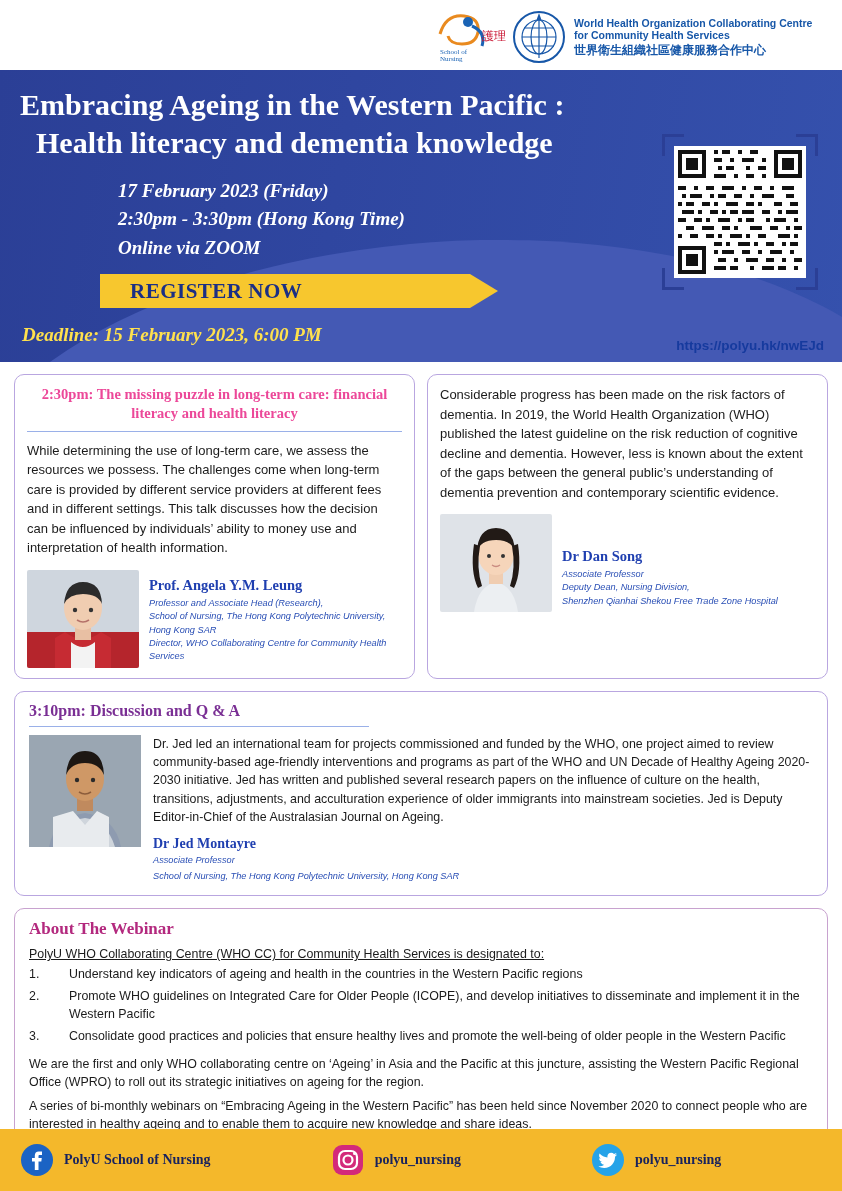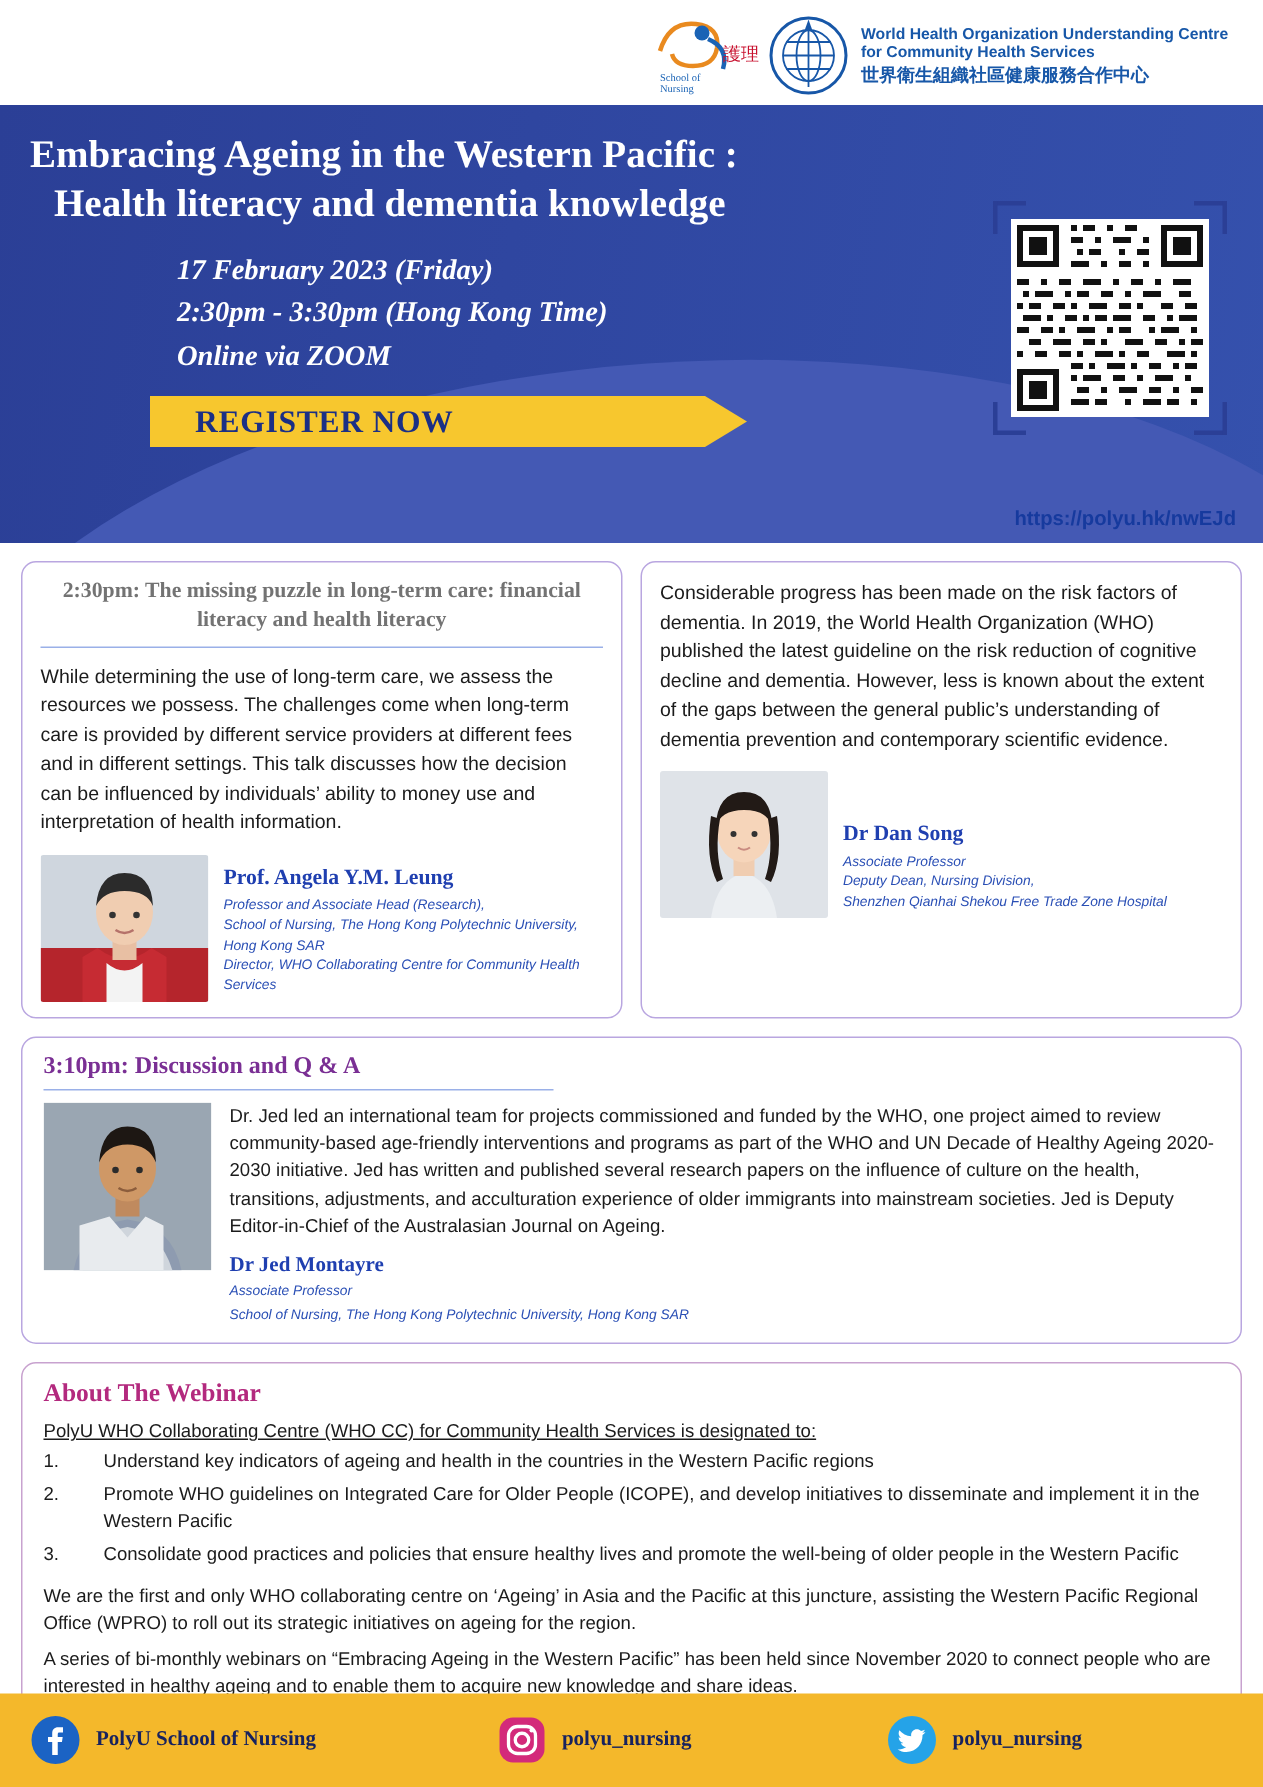--- a/index.html
+++ b/index.html
@@ -45,21 +45,21 @@
     transform: rotate(-4deg);
   }
   .hero .swoosh2 {
     position:absolute; left:-80px; bottom:-160px; width: 1050px; height: 250px;
     background:#5a6dc1; border-radius: 50% 50% 0 0 / 100% 100% 0 0;
     transform: rotate(-3deg); opacity:.55;
   }
   .hero-title {
     position: relative; z-index: 3;
     color: #fff; font-family: "Liberation Serif", serif; font-weight: 700;
-    font-size: 26px; line-height: 1.28; padding: 16px 20px 0 20px;
+    font-size: 30px; line-height: 1.28; padding: 16px 20px 0 20px;
   }
   .hero-title .l2 { padding-left: 16px; display:block; }
 
   .hero-details {
     position: relative; z-index: 3;
     margin: 14px 0 0 118px; color: #ffffff;
     font-family: "Liberation Serif", serif; font-style: italic; font-weight: 700;
     font-size: 19px; line-height: 1.5;
   }
   .register-wrap { position: relative; z-index: 3; margin: 12px 0 0 100px; width: 400px; height: 34px; }
@@ -97,21 +97,21 @@
   }
 
   
   .cards { display: flex; gap: 12px; padding: 12px 14px 0 14px; }
   .card {
     flex: 1 1 0; border: 1px solid #b9a6e0; border-radius: 10px;
     padding: 10px 12px 10px 12px; background:#fff; position: relative;
   }
   .card-title {
     font-family: "Liberation Serif", serif; font-weight: 700;
-    font-size: 14.5px; color: #737373; text-align: center; line-height: 1.3;
+    font-size: 14.5px; color: #ec4899; text-align: center; line-height: 1.3;
     padding-bottom: 8px; border-bottom: 1px solid #9ab0e8; margin-bottom: 9px;
   }
   .card-body { font-size: 13px; line-height: 1.5; color: #1b1b1b; }
   .speaker { display: flex; align-items: flex-end; margin-top: 12px; }
   .photo { width: 112px; height: 98px; border-radius: 2px; flex: none; margin-right: 10px; overflow:hidden; }
   .photo svg { width: 100%; height: 100%; display:block; }
   .sp-info { padding-bottom: 4px; }
   .sp-name { font-family:"Liberation Serif", serif; font-weight: 700; font-size: 14.5px; color:#1f3fb0; margin-bottom: 3px;}
   .sp-role { font-size: 9.2px; font-style: italic; color:#2a4fb5; line-height: 1.45; }
 
@@ -180,21 +180,21 @@
         <svg viewBox="0 0 54 54">
           <circle cx="27" cy="27" r="25" fill="none" stroke="#1757a8" stroke-width="2"></circle>
           <circle cx="27" cy="27" r="17" fill="none" stroke="#1757a8" stroke-width="1.2"></circle>
           <ellipse cx="27" cy="27" rx="8" ry="17" fill="none" stroke="#1757a8" stroke-width="1.2"></ellipse>
           <path d="M10 27 H44 M12 18 H42 M12 36 H42" stroke="#1757a8" stroke-width="1.2" fill="none"></path>
           <path d="M27 6 L27 48" stroke="#1757a8" stroke-width="1.2"></path>
           <path d="M27 3 l2.5 7 h-5 z" fill="#1757a8"></path>
         </svg>
       </div>
       <div class="who-text">
-        <div class="who-en">World Health Organization Understanding Centre</div>
+        <div class="who-en">World Health Organization Collaborating Centre</div>
         <div class="who-en">for Community Health Services</div>
         <div class="who-zh">世界衛生組織社區健康服務合作中心</div>
       </div>
     </div>
   </div>
 
   <div class="hero">
     <div class="swoosh2"></div>
     <div class="swoosh1"></div>
 
@@ -209,20 +209,21 @@
       <div>Online via ZOOM</div>
     </div>
 
     <div class="register-wrap">
       <div class="register-btn">
         <span>REGISTER NOW</span>
       </div>
       <div class="register-arrow"></div>
     </div>
 
+    <div class="deadline">Deadline:   15 February 2023, 6:00 PM</div>
 
     <div class="qr-area">
       <div class="qr-box">
         <div class="bracket bk-tl"></div>
         <div class="bracket bk-tr"></div>
         <div class="bracket bk-bl"></div>
         <div class="bracket bk-br"></div>
         <svg class="qr-img" viewBox="0 0 33 33" shape-rendering="crispEdges">
           <rect width="33" height="33" fill="#fff"></rect>
           <g fill="#111">

